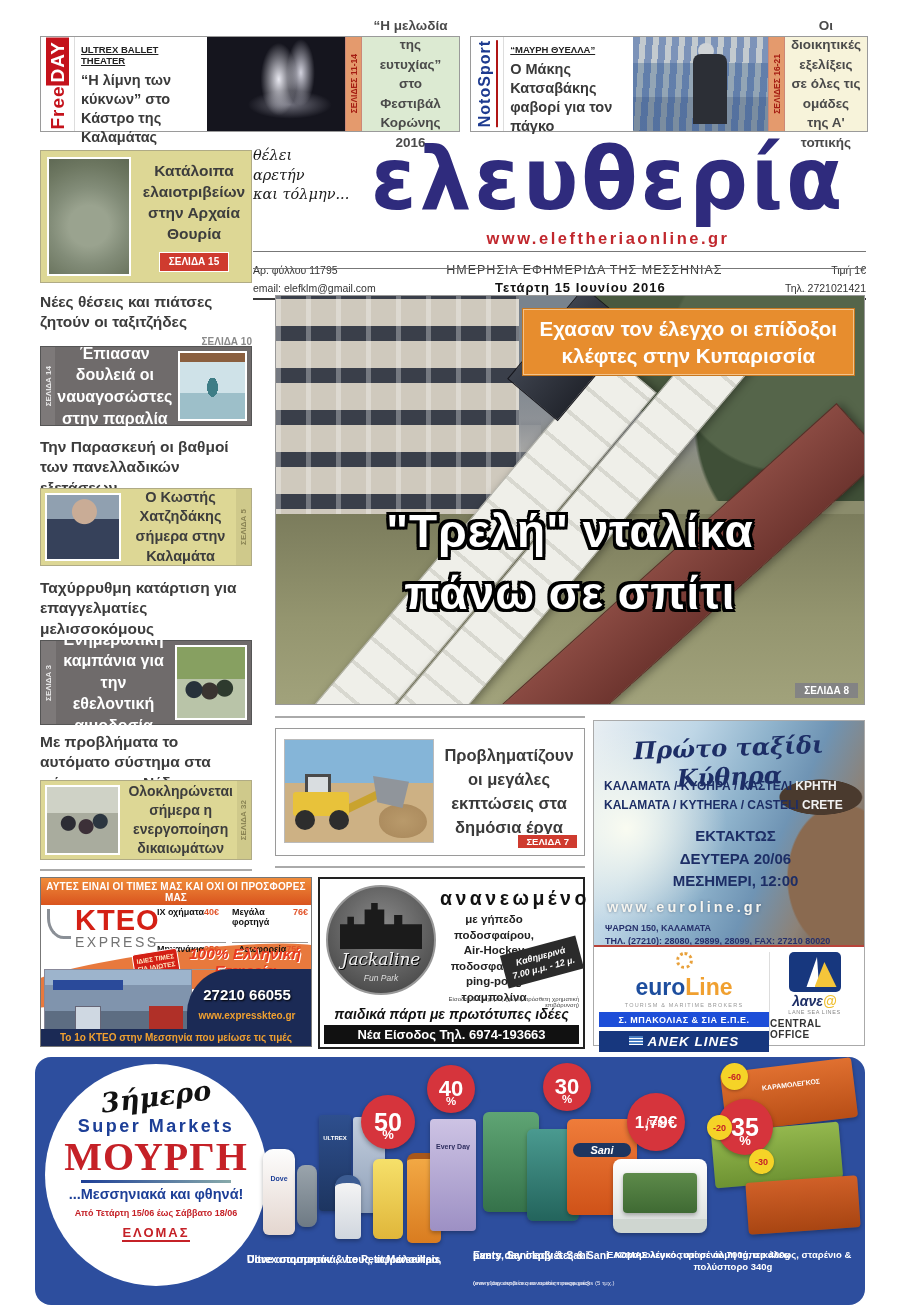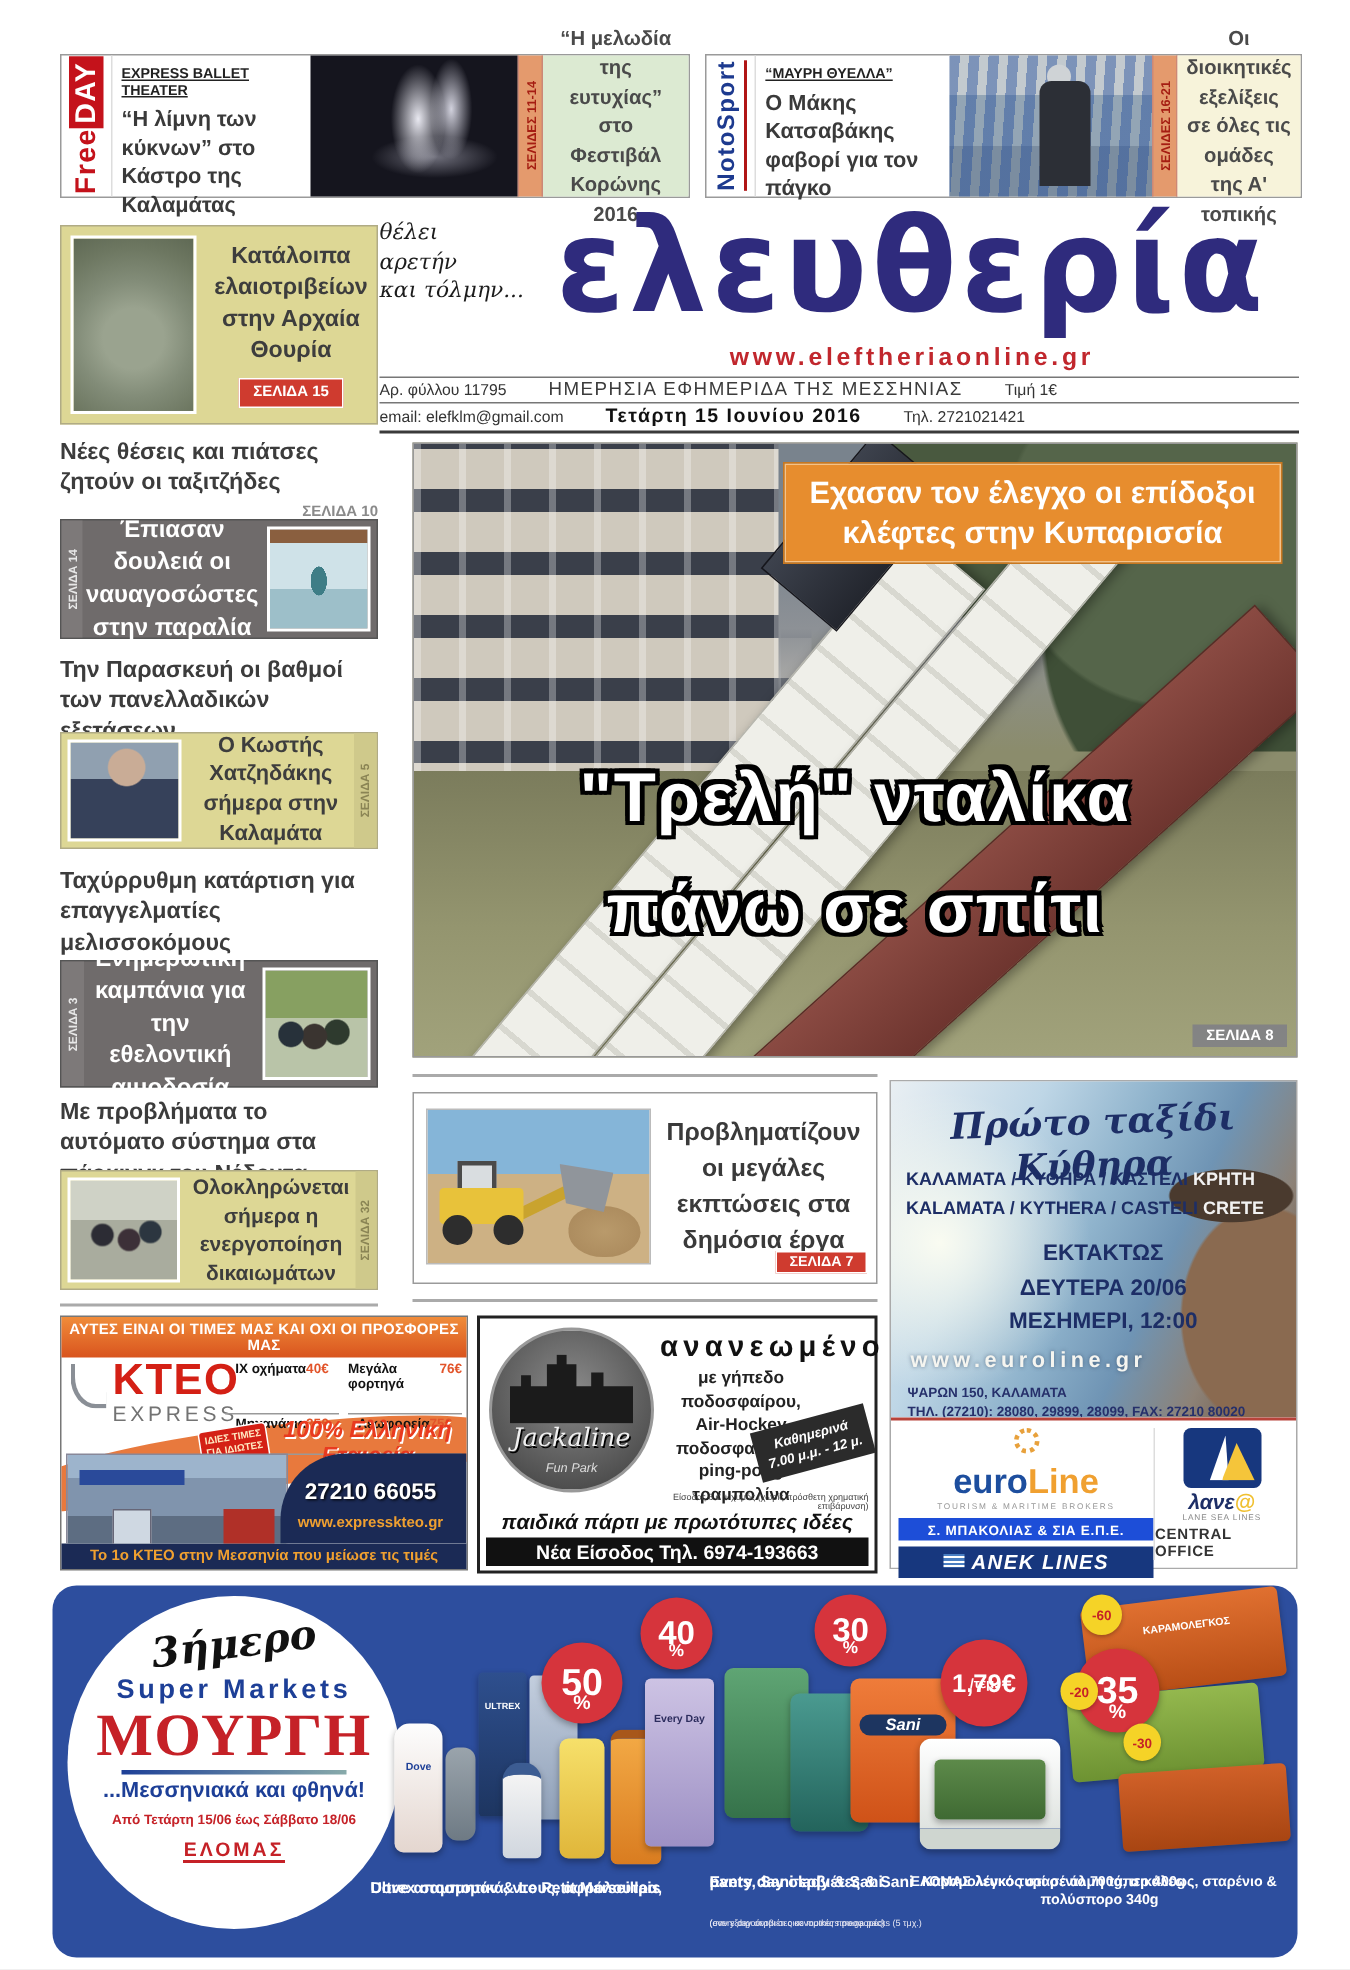--- a/index.html
+++ b/index.html
@@ -29,21 +29,21 @@
   .stad-head { position:absolute; left:48%; top:6%; width:16px; height:16px; border-radius:50%; background:#cfd3d6; }
   .pages-tab { width:17px; background:#e49a6d; color:#a51d12; font-size:8.5px; font-weight:bold; display:flex; align-items:center; justify-content:center; border-left:1px solid #c87; border-right:1px solid #c87; }
   .side-box { flex:1; display:flex; align-items:center; justify-content:center; text-align:center; font-weight:bold; font-size:13.5px; color:#4a4a4a; padding:4px 6px; line-height:1.45; }
   #stripL .side-box { background:#dcead2; }
   #stripR .side-box { background:#f7f3da; }
 
   
   .motto { left:253px; top:146px; font-family:"DejaVu Serif", serif; font-style:italic; font-size:14.5px; color:#1c1c1c; line-height:1.35; }
   .logo { left:348px; top:136px; width:520px; text-align:center; font-size:82px; font-weight:900; color:#2f2b7d; letter-spacing:3px; transform:scaleY(1.06); font-family:"DejaVu Sans", sans-serif; line-height:1.05; }
   .website { left:348px; top:229px; width:520px; text-align:center; color:#c1272d; font-weight:bold; font-size:16.5px; letter-spacing:2.5px; }
-  .mh-row { left:253px; width:613px; display:flex; justify-content:flex-start; align-items:baseline; border-top:1px solid #777; padding-top:0; font-size:10.5px; color:#333;gap:28px; }
+  .mh-row { left:253px; width:613px; display:flex; justify-content:space-between; align-items:baseline; border-top:1px solid #777; padding-top:11px; font-size:10.5px; color:#333; }
   .mh-row .mid { font-size:12.5px; letter-spacing:1px; color:#3c3c3c; }
   #mhrow1 { top:251px; }
   #mhrow2 { top:268px; border-bottom:2px solid #3a3a3a; padding-bottom:3px; }
   #mhrow2 .mid { font-weight:bold; font-size:13px; color:#111; }
   .sb-box { position:absolute; display:flex; border:1px solid #b0ab85; }
   .sb-yellowbg { background:#ddd795; }
   .sb-graybg { background:#6f6b6b; border-color:#555; }
   .sb-photo { border:2px solid #fff; margin:6px; position:relative; overflow:hidden; }
   .stone { background: radial-gradient(circle at 50% 58%, #9aa38f 0 26%, #828c78 50%, #6d7761 78%, #5f6954); }
   .politician { background: radial-gradient(circle 13px at 52% 26%, #c9ac96 0 12px, rgba(0,0,0,0) 13px),
@@ -82,21 +82,21 @@
   .mp-ground { left:0; bottom:0; width:100%; height:190px; background:linear-gradient(#7b7c5c, #94956f 55%, #a1a27b); }
   .mp-trailer { border:1px solid #b6b6ae; background:repeating-linear-gradient(90deg, #efefe9 0 26px, #d8d8d0 26px 30px); box-shadow:3px 3px 8px rgba(0,0,0,.35); }
   .mp-t1 { width:520px; height:62px; left:-70px; top:245px; transform:rotate(-50deg); }
   .mp-t2 { width:540px; height:56px; left:15px; top:228px; transform:rotate(-50deg); }
   .mp-t3 { width:470px; height:72px; left:175px; top:255px; transform:rotate(-42deg); background:linear-gradient(#8a4a42, #6e352f); border-color:#5a2a25; }
   .mp-cab { width:120px; height:66px; left:235px; top:25px; transform:rotate(-50deg); background:linear-gradient(#3d424d, #23262e); border:1px solid #16161c; }
   .mp-kicker { right:10px; top:13px; background:#e78d2e; border:1px solid #f3c289; outline:1px solid #c87820; color:#fff; font-weight:bold; font-size:20.5px; text-align:center; line-height:1.32; padding:5px 16px; }
   .mp-head { left:0; right:0; top:208px; text-align:center; color:#fff; font-weight:900; letter-spacing:1px;
     text-shadow:-3px -3px 0 #000, 3px -3px 0 #000, -3px 3px 0 #000, 3px 3px 0 #000, 0 -3px 0 #000, 0 3px 0 #000, -3px 0 0 #000, 3px 0 0 #000; }
   .mp-head .l1 { font-size:46px; }
-  .mp-head .l2 { font-size:46px; margin-top:20px; }
+  .mp-head .l2 { font-size:46px; margin-top:8px; }
   .mp-badge { right:6px; bottom:6px; background:rgba(128,128,133,.88); color:#fff; font-size:10px; font-weight:bold; padding:2px 9px; }
 
   .hr-gray { position:absolute; height:0; border-top:2px solid #aaa; }
 
   
   .sec { left:275px; top:728px; width:310px; height:128px; border:1px solid #9a9a9a; display:flex; background:#fff; }
   .ld-photo { width:150px; height:104px; margin:10px 0 0 8px; background:linear-gradient(#85b5d8 0 42%, #cdb184 42%); position:relative; border:1px solid #bbb; }
   .ld-photo span { position:absolute; }
   .ld-body { left:8px; bottom:26px; width:56px; height:24px; background:#e8c23a; border-radius:3px; }
   .ld-cab { left:20px; bottom:46px; width:26px; height:22px; background:#d9dde0; border:3px solid #4a4a4a; }
@@ -210,21 +210,21 @@
 
 <div class="page">
 
   <div class="strip" id="stripL">
     <div class="brand-col">
       <div class="vtext freeday">
         <span class="free">Free</span><span class="day">DAY</span>
       </div>
     </div>
     <div class="strip-text">
-      <div class="kicker-sm">EXPRESS BALLET THEATER</div>
+      <div class="kicker-sm">ULTREX BALLET THEATER</div>
       <div class="strip-title">“Η λίμνη των κύκνων” στο Κάστρο της Καλαμάτας</div>
     </div>
     <div class="strip-photo ballet"></div>
     <div class="pages-tab">
       <span class="vtext">ΣΕΛΙΔΕΣ 11-14</span>
     </div>
     <div class="side-box">“Η μελωδία της ευτυχίας” στο Φεστιβάλ Κορώνης 2016</div>
   </div>
 
   <div class="strip" id="stripR">

